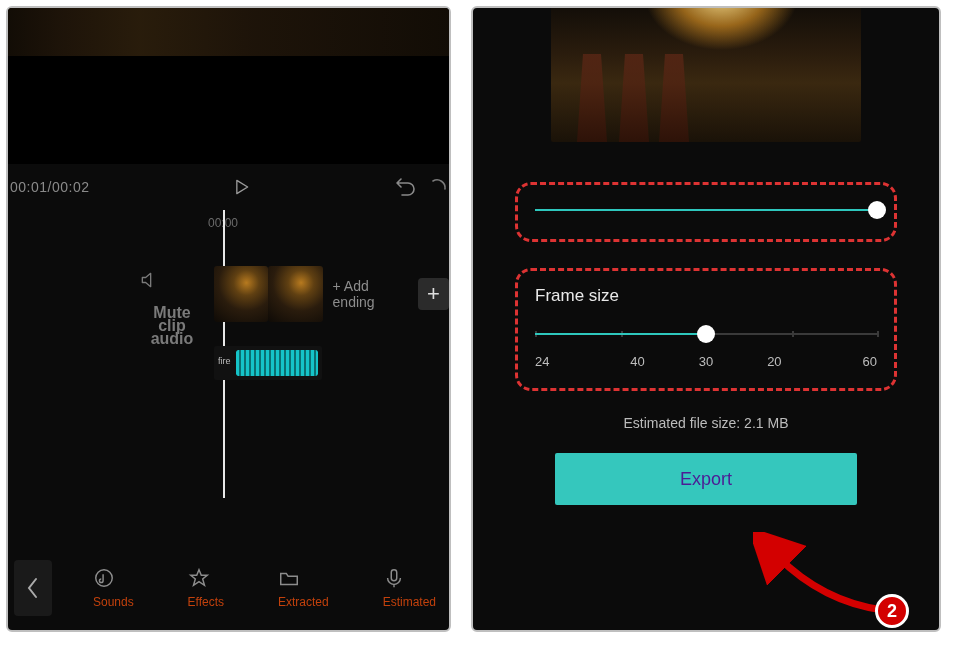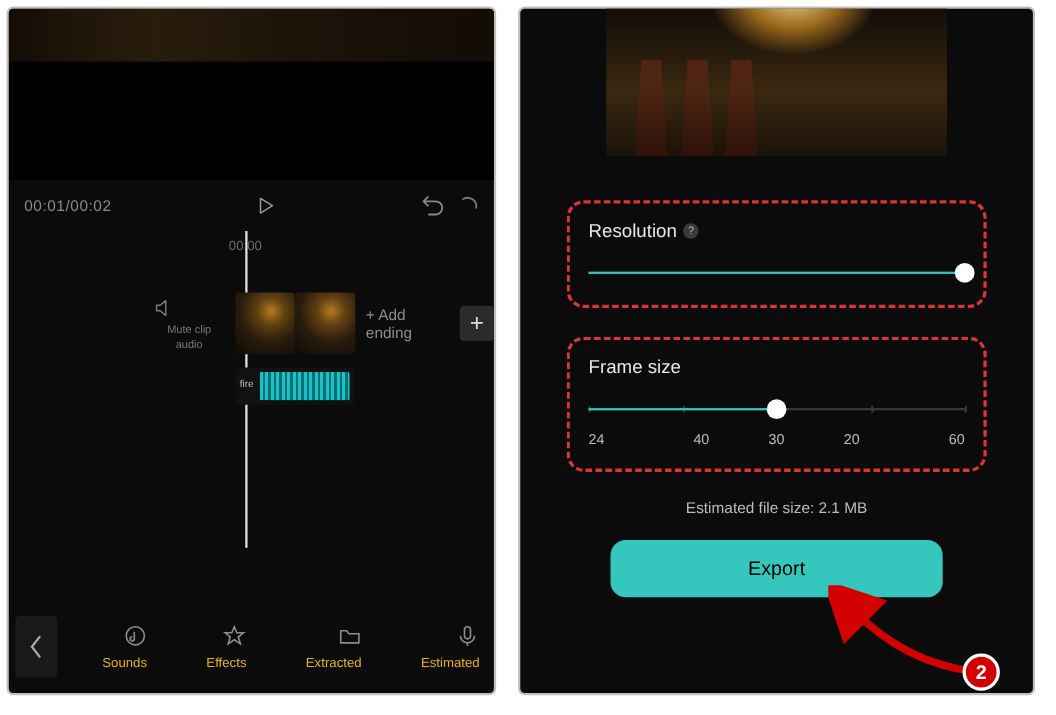--- a/index.html
+++ b/index.html
@@ -6,53 +6,53 @@
   body { background: #fff; width: 960px; height: 650px; overflow: hidden; display: flex; gap: 20px; padding: 6px; }
   .phone { position: relative; background: #0b0b0b; border: 2px solid #bfbfbf; border-radius: 6px; overflow: hidden; }
   .phone.left  { width: 445px; height: 626px; }
   .phone.right { width: 470px; height: 626px; }
 
   
   .left .preview-area { width: 100%; height: 156px; background: #000; position: relative; overflow: hidden; }
   .left .preview-area .thumb-strip { position: absolute; top: 0; left: 0; right: 0; height: 48px;
     background: linear-gradient(90deg,#1a1208 0%,#2a1c0d 12%,#3a2810 30%,#2a1c0d 55%,#1a1208 100%); opacity: .7; }
 
-  .left .transport { display: flex; align-items: center; height: 46px; color: #777; font-size: 14px; padding: 0 14px; gap: 14px; }
+  .left .transport { display: flex; align-items: center; height: 46px; color: #777; font-size: 14px; padding: 0 2px; gap: 14px; }
   .left .transport .time { flex: 0 0 auto; color: #8a8a8a; letter-spacing: .5px; }
   .left .transport .spacer { flex: 1; }
   .left .transport .play { flex: 0 0 auto; }
   .left .transport .undo { flex: 0 0 auto; }
   .left .transport .cut  { flex: 0 0 auto; }
 
   .left .timeline { position: relative; height: 288px; color: #777; }
   .left .timeline .ruler-tick { position: absolute; top: 6px; left: 200px; font-size: 12px; color: #6b6b6b; }
   .left .timeline .playhead { position: absolute; top: 0; bottom: 0; left: 215px; width: 2px; background: #e8e8e8; }
 
   .left .mute-group { position: absolute; top: 60px; left: 130px; width: 68px; text-align: center; color: #7a7a7a; }
-  .left .mute-group .lbl { font-size: 10px; line-height: 13px; margin-top: 4px; }
+  .left .mute-group .lbl { font-size: 16px; line-height: 13px; margin-top: 16px; font-weight: bold; }
 
   .left .clips { position: absolute; top: 56px; left: 206px; display: flex; align-items: center; gap: 0; }
   .left .clip  { width: 56px; height: 56px; border-radius: 3px; overflow: hidden;
     background: radial-gradient(circle at 60% 30%, #b77a1f 0%, #604012 25%, #2a1c0d 55%, #0e0a06 100%); }
   .left .add-ending { display: flex; align-items: center; gap: 6px; margin-left: 10px; color: #8d8d8d; font-size: 14px; }
   .left .add-ending .plus-box { width: 32px; height: 32px; border-radius: 4px; background: #2b2b2b; color: #ddd; display:flex;align-items:center;justify-content:center;font-size:22px;font-weight:300;}
   .left .add-ending .txt::before { content:"+ "; }
 
-  .left .audio-clip { position: absolute; top: 124px; left: 206px; width: 108px; height: 34px; border-radius: 3px;
+  .left .audio-clip { position: absolute; top: 136px; left: 206px; width: 108px; height: 34px; border-radius: 3px;
     background: linear-gradient(#111,#111); overflow:hidden; }
   .left .audio-clip::after { content:""; position:absolute; inset:4px 4px 4px 22px;
     background: repeating-linear-gradient(90deg, #15c3c8 0 3px, #0b6d70 3px 5px);
     -webkit-mask: linear-gradient(#000,#000); border-radius:2px; }
   .left .audio-clip .tag { position:absolute; left:4px; top:10px; font-size:9px; color:#bbb; }
 
   .left .bottom-bar { position: absolute; left:0; right:0; bottom:0; height: 84px; display:flex; align-items:center; }
   .left .bottom-bar .back-chip { width:38px; height:56px; margin-left:6px; background:#1a1a1a; border-radius:4px;
     display:flex; align-items:center; justify-content:center; color:#aaa; }
   .left .bottom-bar .tabs { flex:1; display:flex; justify-content:space-around; }
-  .left .tab { display:flex; flex-direction:column; align-items:flex-end; gap:6px; color:#eab308; font-size:12px;margin-left:28px; }
+  .left .tab { display:flex; flex-direction:column; align-items:flex-start; gap:6px; color:#c2410c; font-size:12px;margin-left:28px; }
   .left .tab svg { width:22px; height:22px; stroke:#8c8c8c; fill:none; stroke-width:1.6; }
 
   
   .right .hero { width: 310px; height: 148px; margin: 0 auto; margin-top: -14px; border-radius: 2px; overflow:hidden;
     background:
       radial-gradient(ellipse 110px 80px at 55% 0%, rgba(255,230,150,.95), rgba(255,170,40,.55) 40%, rgba(60,30,5,0) 70%),
       linear-gradient(180deg,#0c0a07 0%, #2a1c0d 40%, #3a2810 60%, #1a1208 100%);
     position:relative; }
   .right .hero .flag { position:absolute; bottom:0; width:30px; height:88px;
     background: linear-gradient(180deg,#6a2a18,#3a1208); clip-path: polygon(20% 0,80% 0,100% 100%,0 100%); opacity:.6;}
@@ -66,22 +66,22 @@
   .right .group .help { width:14px;height:14px;border-radius:50%;background:#3a3a3a;color:#bbb;font-size:10px;display:flex;align-items:center;justify-content:center;}
   .right .slider { position:relative; height: 20px; }
   .right .slider .track { position:absolute; left:0; right:0; top:9px; height:2px; background:#3a3a3a; }
   .right .slider .fill  { position:absolute; left:0; top:9px; height:2px; background:#2ec7bd; }
   .right .slider .thumb { position:absolute; top:1px; width:18px; height:18px; border-radius:50%; background:#fff; transform:translateX(-50%); }
   .right .slider .tick  { position:absolute; top:7px; width:2px; height:6px; background:#3a3a3a; }
   .right .scale { display:flex; justify-content:space-between; font-size:13px; color:#bdbdbd; margin-top:10px; }
   .right .scale.fr span{ width:20%; text-align:center; } .right .scale.fr span:first-child{text-align:left} .right .scale.fr span:last-child{text-align:right}
 
   .right .estimate { text-align:center; color:#bcbcbc; font-size:14px; margin-top: 28px; }
-  .right .export-btn { margin: 22px 36px 0; height:52px; background:#35c7bd; color:#000000; font-size:18px;
-    display:flex; align-items:center; justify-content:center; border-radius:14px; cursor:pointer; }
+  .right .export-btn { margin: 22px 36px 0; height:52px; background:#35c7bd; color:#4c1d95; font-size:18px;
+    display:flex; align-items:center; justify-content:center; border-radius:2px; cursor:pointer; }
 
   .right .arrow-annot { position:absolute; right:36px; bottom:8px; width:150px; height:90px; pointer-events:none; }
   .right .arrow-annot .num { position:absolute; right:-6px; bottom:-6px; width:34px;height:34px;border-radius:50%;
     background:#d30000;border:3px solid #fff;color:#fff;font-weight:700;display:flex;align-items:center;justify-content:center;font-size:18px;}
 
   
   svg { display:block; }
 </style>
 </head>
 <body>
@@ -180,24 +180,20 @@
   <div class="hero">
     <div class="flag f1"></div>
     <div class="flag f2"></div>
     <div class="flag f3"></div>
   </div>
 
   <div class="panel">
 
     <div class="group">
       <div class="dashed-outline"></div>
-      <div class="title">
-        <span>Resolution</span>
-        <span class="help">?</span>
-      </div>
       <div class="slider">
         <div class="track"></div>
         <div class="fill" id="res-fill" style="width: 100%;"></div>
         <div class="thumb" id="res-thumb" style="left: 100%;"></div>
       </div>
     </div>
 
     <div class="group framerate">
       <div class="dashed-outline"></div>
       <div class="title">

